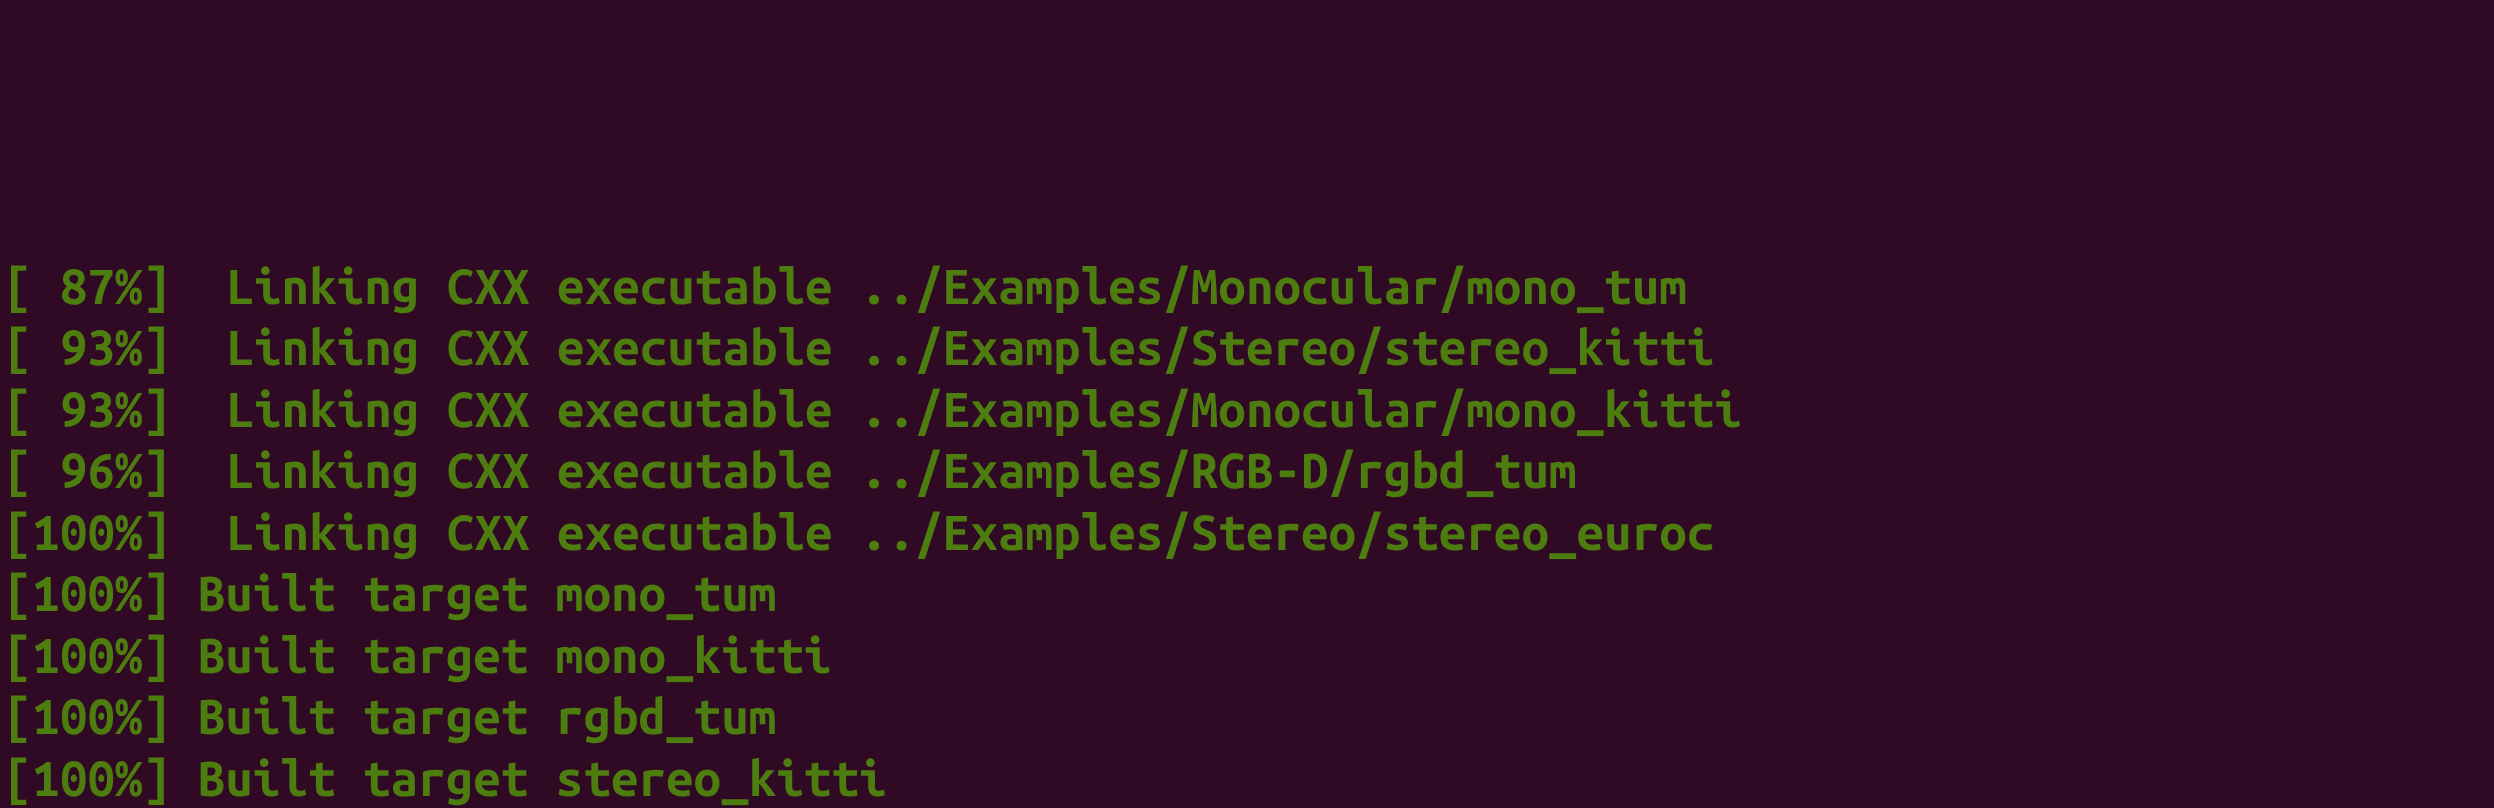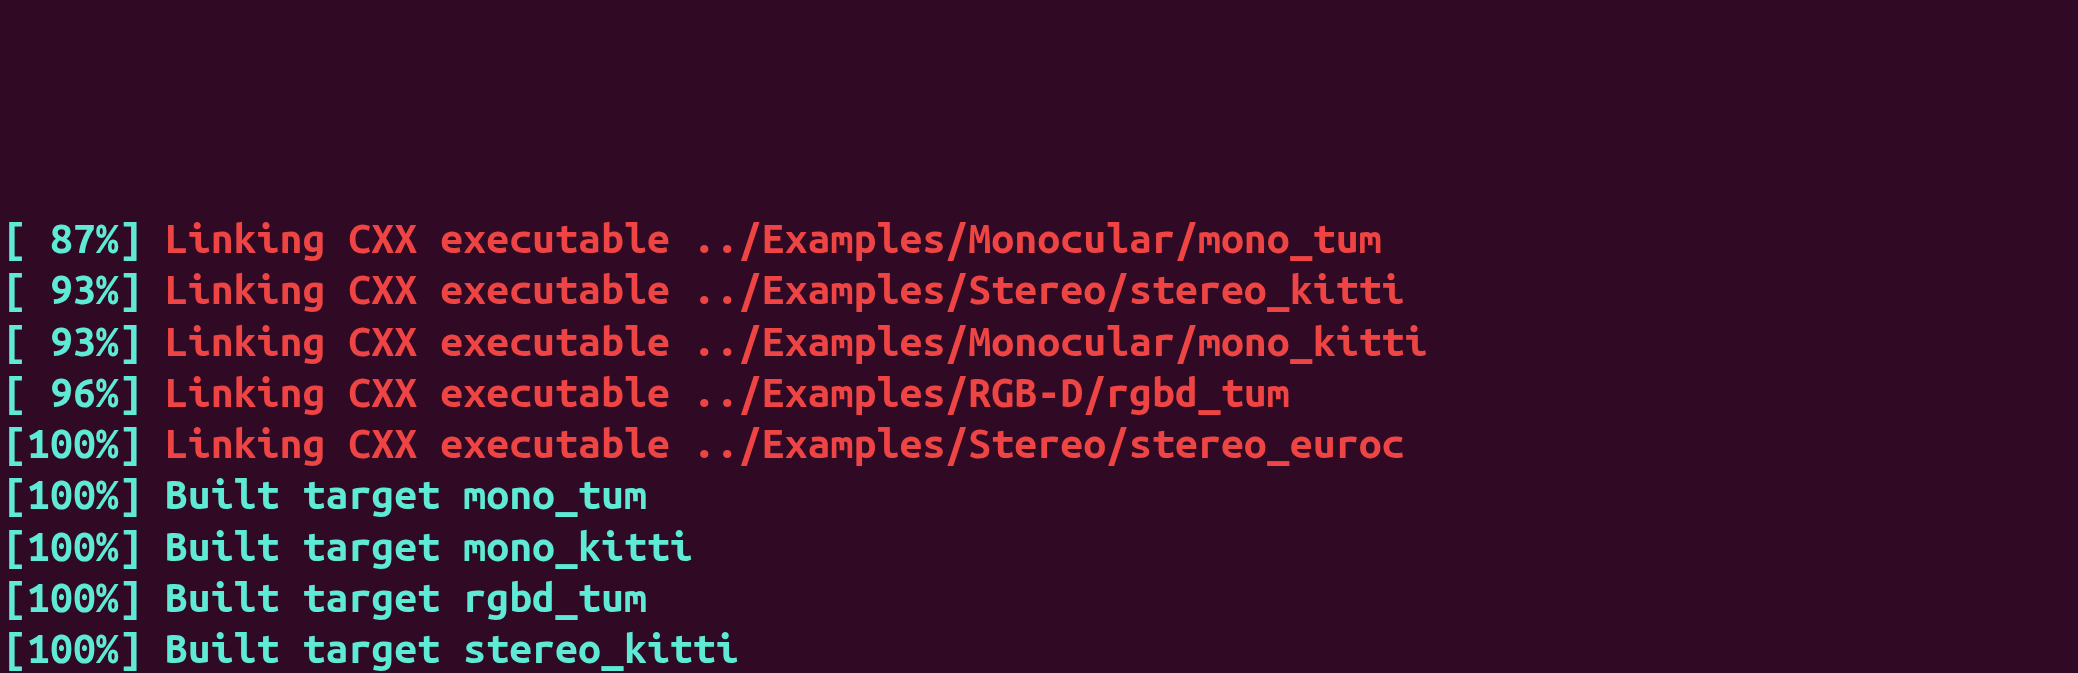--- a/index.html
+++ b/index.html
@@ -17,24 +17,25 @@
       color: #ffffff;
       white-space: pre;
       overflow: hidden;
       width: 2078px;
       height: 673px;
     }
     .line {
       display: block;
     }
     .bright-green {
-      color: #ef4444;
+      color: #4d7c0f;
+      margin-left: 24px;
     }
     .white {
-      color: #5eead4;
+      color: #4d7c0f;
     }
   </style>
 </head>
 <body>
 
 
 
 <div id="terminal"><div class="line"><span class="white">[ 87%]</span><span class="white"> </span><span class="bright-green">Linking CXX executable ../Examples/Monocular/mono_tum</span></div><div class="line"><span class="white">[ 93%]</span><span class="white"> </span><span class="bright-green">Linking CXX executable ../Examples/Stereo/stereo_kitti</span></div><div class="line"><span class="white">[ 93%]</span><span class="white"> </span><span class="bright-green">Linking CXX executable ../Examples/Monocular/mono_kitti</span></div><div class="line"><span class="white">[ 96%]</span><span class="white"> </span><span class="bright-green">Linking CXX executable ../Examples/RGB-D/rgbd_tum</span></div><div class="line"><span class="white">[100%]</span><span class="white"> </span><span class="bright-green">Linking CXX executable ../Examples/Stereo/stereo_euroc</span></div><div class="line"><span class="white">[100%]</span><span class="white"> </span><span class="white">Built target mono_tum</span></div><div class="line"><span class="white">[100%]</span><span class="white"> </span><span class="white">Built target mono_kitti</span></div><div class="line"><span class="white">[100%]</span><span class="white"> </span><span class="white">Built target rgbd_tum</span></div><div class="line"><span class="white">[100%]</span><span class="white"> </span><span class="white">Built target stereo_kitti</span></div></div>
 
 

